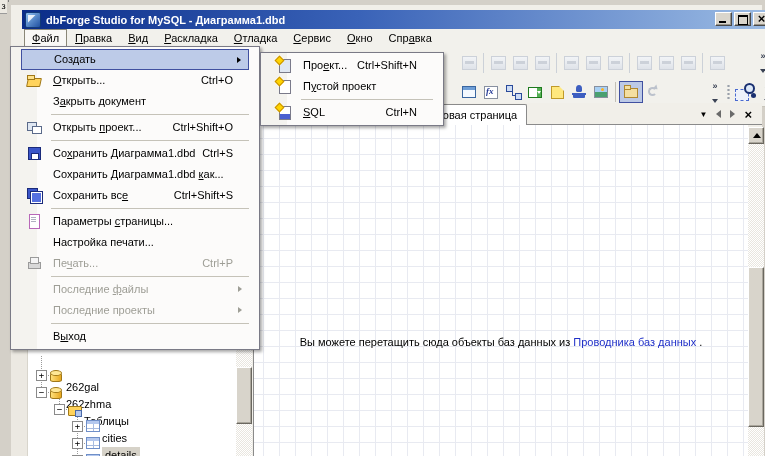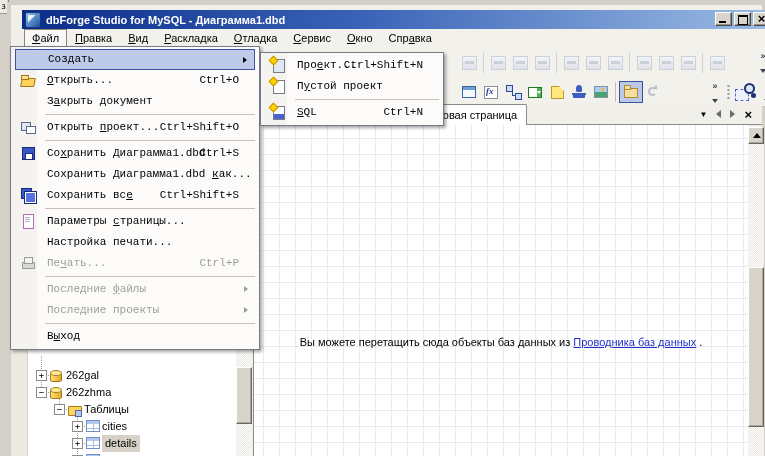--- a/index.html
+++ b/index.html
@@ -80,50 +80,50 @@
   #tab-controls{position:absolute;right:10px;top:0;height:22px;display:flex;align-items:center;gap:9px;}
   .tab-dd{font-size:8px;color:#000;}
   .tri-l{width:0;height:0;border-top:4px solid transparent;border-bottom:4px solid transparent;border-right:5px solid #6a6a6a;}
   .tri-r{width:0;height:0;border-top:4px solid transparent;border-bottom:4px solid transparent;border-left:5px solid #6a6a6a;}
   .tab-x{font:bold 13px "Liberation Sans",sans-serif;line-height:13px;}
   
   #canvas{position:absolute;left:253px;top:125px;width:495px;height:331px;background-color:#fff;
      background-image:linear-gradient(to right,#e8eaf1 1px,transparent 1px),linear-gradient(to bottom,#e8eaf1 1px,transparent 1px);
      background-size:16px 16px;background-position:9px 13px;border-left:1px solid #8a8a8a;box-sizing:border-box;}
   #canvas-msg{position:absolute;left:0;right:0;top:211px;text-align:center;white-space:nowrap;}
-  #canvas-msg .lnk{color:#2030c8;text-decoration:underline;}
+  #canvas-msg .lnk{color:#2030c8;}
   
   .sb-track{position:absolute;background-image:conic-gradient(#fff 0 25%,#e9e6df 0 50%,#fff 0 75%,#e9e6df 0);background-size:2px 2px;}
   .sb-btn,.sb-thumb{position:absolute;background:#d8d4cb;border:1px solid #fff;border-right-color:#6a675f;border-bottom-color:#6a675f;
      box-shadow:inset -1px -1px 0 #aaa69c;box-sizing:border-box;}
   .sb-up::after{content:"";position:absolute;left:4px;top:5px;border-left:4px solid transparent;border-right:4px solid transparent;border-bottom:5px solid #000;}
   
   #explorer-panel{position:absolute;left:11px;top:103px;width:241px;height:353px;background:#fff;border-right:1px solid #808080;box-sizing:border-box;}
   #explorer-gutter{position:absolute;left:0;top:0;width:16px;height:100%;background:#ece9e2;border-right:1px solid #d8d5cc;}
   #tree{position:absolute;left:0;top:0;width:765px;height:456px;overflow:hidden;z-index:1;pointer-events:none;}
   .erow{position:absolute;left:0;height:17px;line-height:17px;width:240px;}
-  .elab{position:absolute;top:0;white-space:nowrap;}
+  .elab{position:absolute;top:12px;white-space:nowrap;}
   .elab.esel{background:#d6d2c8;padding:0 3px;}
   .texp{position:absolute;width:9px;height:9px;background:#fff;border:1px solid #8a8a8a;box-sizing:content-box;
      font:9px/8px "DejaVu Sans Mono",monospace;text-align:center;}
   .stub{position:absolute;border-top:1px dotted #9a9a9a;height:0;}
   .guide{position:absolute;width:0;border-left:1px dotted #9a9a9a;}
   .eic{position:absolute;top:2px;}
   .e-database{width:12px;height:13px;}
   .e-database::before{content:"";position:absolute;left:0;top:4px;width:10px;height:7px;background:linear-gradient(to right,#ffe07a,#e8a820);border:1px solid #a07818;border-radius:5px/2px;}
   .e-database::after{content:"";position:absolute;left:0;top:1px;width:10px;height:4px;background:#ffe896;border:1px solid #a07818;border-radius:50%;}
   .e-folder-table{width:15px;height:12px;}
   .e-folder-table::before{content:"";position:absolute;left:0;top:3px;width:12px;height:8px;background:#ffd35c;border:1px solid #a07818;border-radius:1px;}
   .e-folder-table::after{content:"";position:absolute;left:7px;top:7px;width:5px;height:5px;background:#b4c8ee;border:1px solid #4a6aa8;}
   .e-table{width:14px;height:12px;border:1px solid #6f8fc8;background:linear-gradient(#b4c8ee 0 3px,#fff 3px);box-sizing:border-box;}
   .e-table::before{content:"";position:absolute;left:6px;top:3px;bottom:0;width:1px;background:#a8bce0;}
   .e-table::after{content:"";position:absolute;left:0;right:0;top:7px;height:1px;background:#a8bce0;}
   
   .menu{position:absolute;background:linear-gradient(to right,#f4f3ef 0 26px,#fcfbfa 26px);border:1px solid #7a7a86;
-        box-shadow:2px 2px 3px rgba(0,0,0,.35);padding:2px 2px;box-sizing:border-box;font-family:Liberation Mono, monospace;}
+        box-shadow:2px 2px 3px rgba(0,0,0,.35);padding:2px 8px;box-sizing:border-box;}
   #file-menu{left:10px;top:46px;width:250px;z-index:10;}
   #create-submenu{left:260px;top:52px;width:184px;z-index:11;}
   .mrow{position:relative;height:21px;line-height:21px;margin:0 2px;box-sizing:border-box;}
   .mrow.sel{background:#bdcbe8;border:1px solid #4050a0;line-height:19px;}
   .mrow.dis .mlab{color:#9e9e96;}
   .mlab{margin-left:32px;white-space:nowrap;}
   .msc{position:absolute;right:16px;top:0;}
   .mrow.dis .msc{color:#9e9e96;}
   .marr{position:absolute;right:7px;top:7px;width:0;height:0;border-top:3px solid transparent;border-bottom:3px solid transparent;border-left:4px solid #000;}
   .marr.dis{border-left-color:#9e9e96;}

